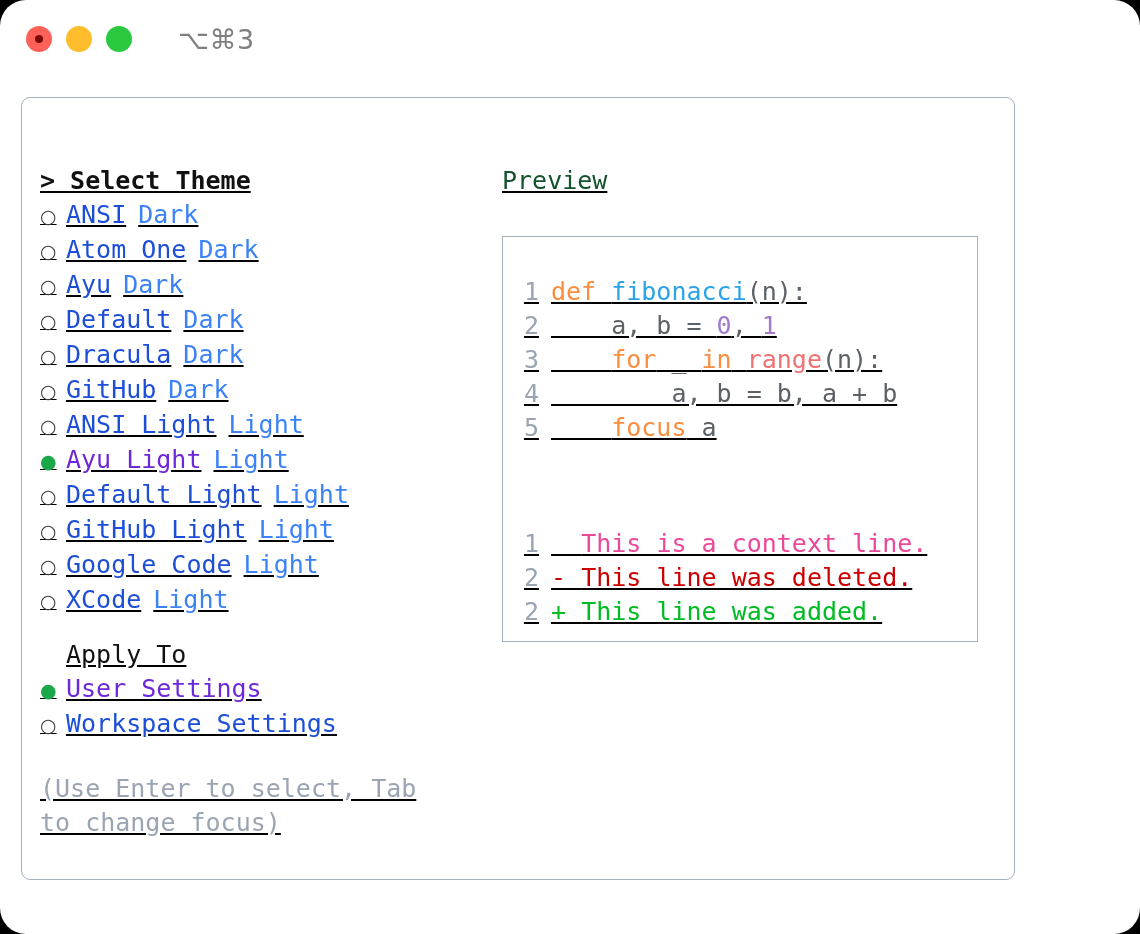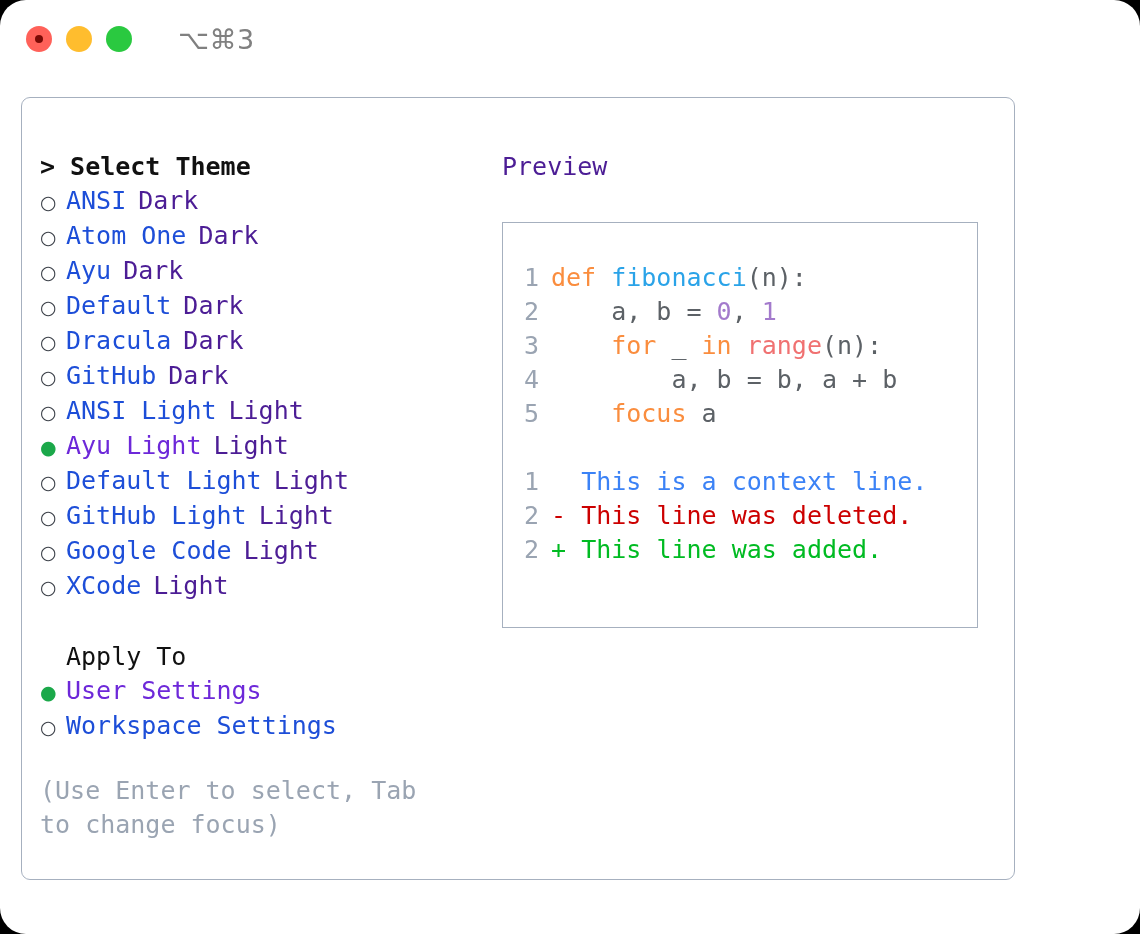--- a/index.html
+++ b/index.html
@@ -79,23 +79,24 @@
     width: 994px;
     height: 783px;
     box-sizing: border-box;
     border: 1.6px solid #a6b0bf;
     border-radius: 9px;
     background: #ffffff;
   }
 
   #card-body {
     position: absolute;
-    left: 0; top: 0;
+    left: 0; top: 14px;
     width: 100%; height: 100%;
     display: flex;
+    text-decoration: underline;
   }
 
   
   #theme-pane {
     width: 480px;
     box-sizing: border-box;
     padding: 52px 0 0 18px;
   }
 
   .pane-title {
@@ -118,25 +119,25 @@
     width: 26px;
     flex: none;
     color: #3a3f47;
     font-family: "DejaVu Sans", "Liberation Sans", sans-serif;
     font-size: 19px;
   }
   .opt-marker.selected { color: #1ba84a; }
   .opt-label { color: #1d4ed8; }
   .opt-row.selected .opt-label { color: #6d28d9; }
   .opt-tag {
-    color: #4c1d95;
+    color: #3b82f6;
     padding-left: 12px;
   }
 
-  #apply-section { margin-top: 36px; }
+  #apply-section { margin-top: 20px; }
   .section-head {
     font-size: 25px;
     line-height: 34px;
     color: #111111;
     padding-left: 26px;
     white-space: pre;
   }
 
   #hint-text {
     margin-top: 30px;
@@ -148,21 +149,21 @@
 
   
   #preview-pane {
     flex: 1;
     box-sizing: border-box;
     padding: 52px 0 0 0;
   }
   #preview-title {
     font-size: 25px;
     line-height: 34px;
-    color: #4c1d95;
+    color: #14532d;
     white-space: pre;
   }
   #preview-box {
     margin-top: 38px;
     width: 476px;
     height: 406px;
     box-sizing: border-box;
     border: 1.6px solid #a6b0bf;
     background: #ffffff;
     padding: 38px 0 0 14px;
@@ -187,21 +188,21 @@
   .blank-line { height: 34px; }
 
   
   .tok-kw    { color: #fa8d3e; }
   .tok-fn    { color: #2aa3e8; }
   .tok-num   { color: #a37acc; }
   .tok-bi    { color: #f07171; }
   .tok-plain { color: #5c6166; }
 
   
-  .diff-ctx { color: #3b82f6; }
+  .diff-ctx { color: #ec4899; margin-top: 48px; }
   .diff-del { color: #cc0000; }
   .diff-add { color: #00bb22; text-align: center; }
 </style>
 </head>
 <body>
 
 <div id="app-window">
 
   <div id="title-bar">
     <div class="traffic-lights">

